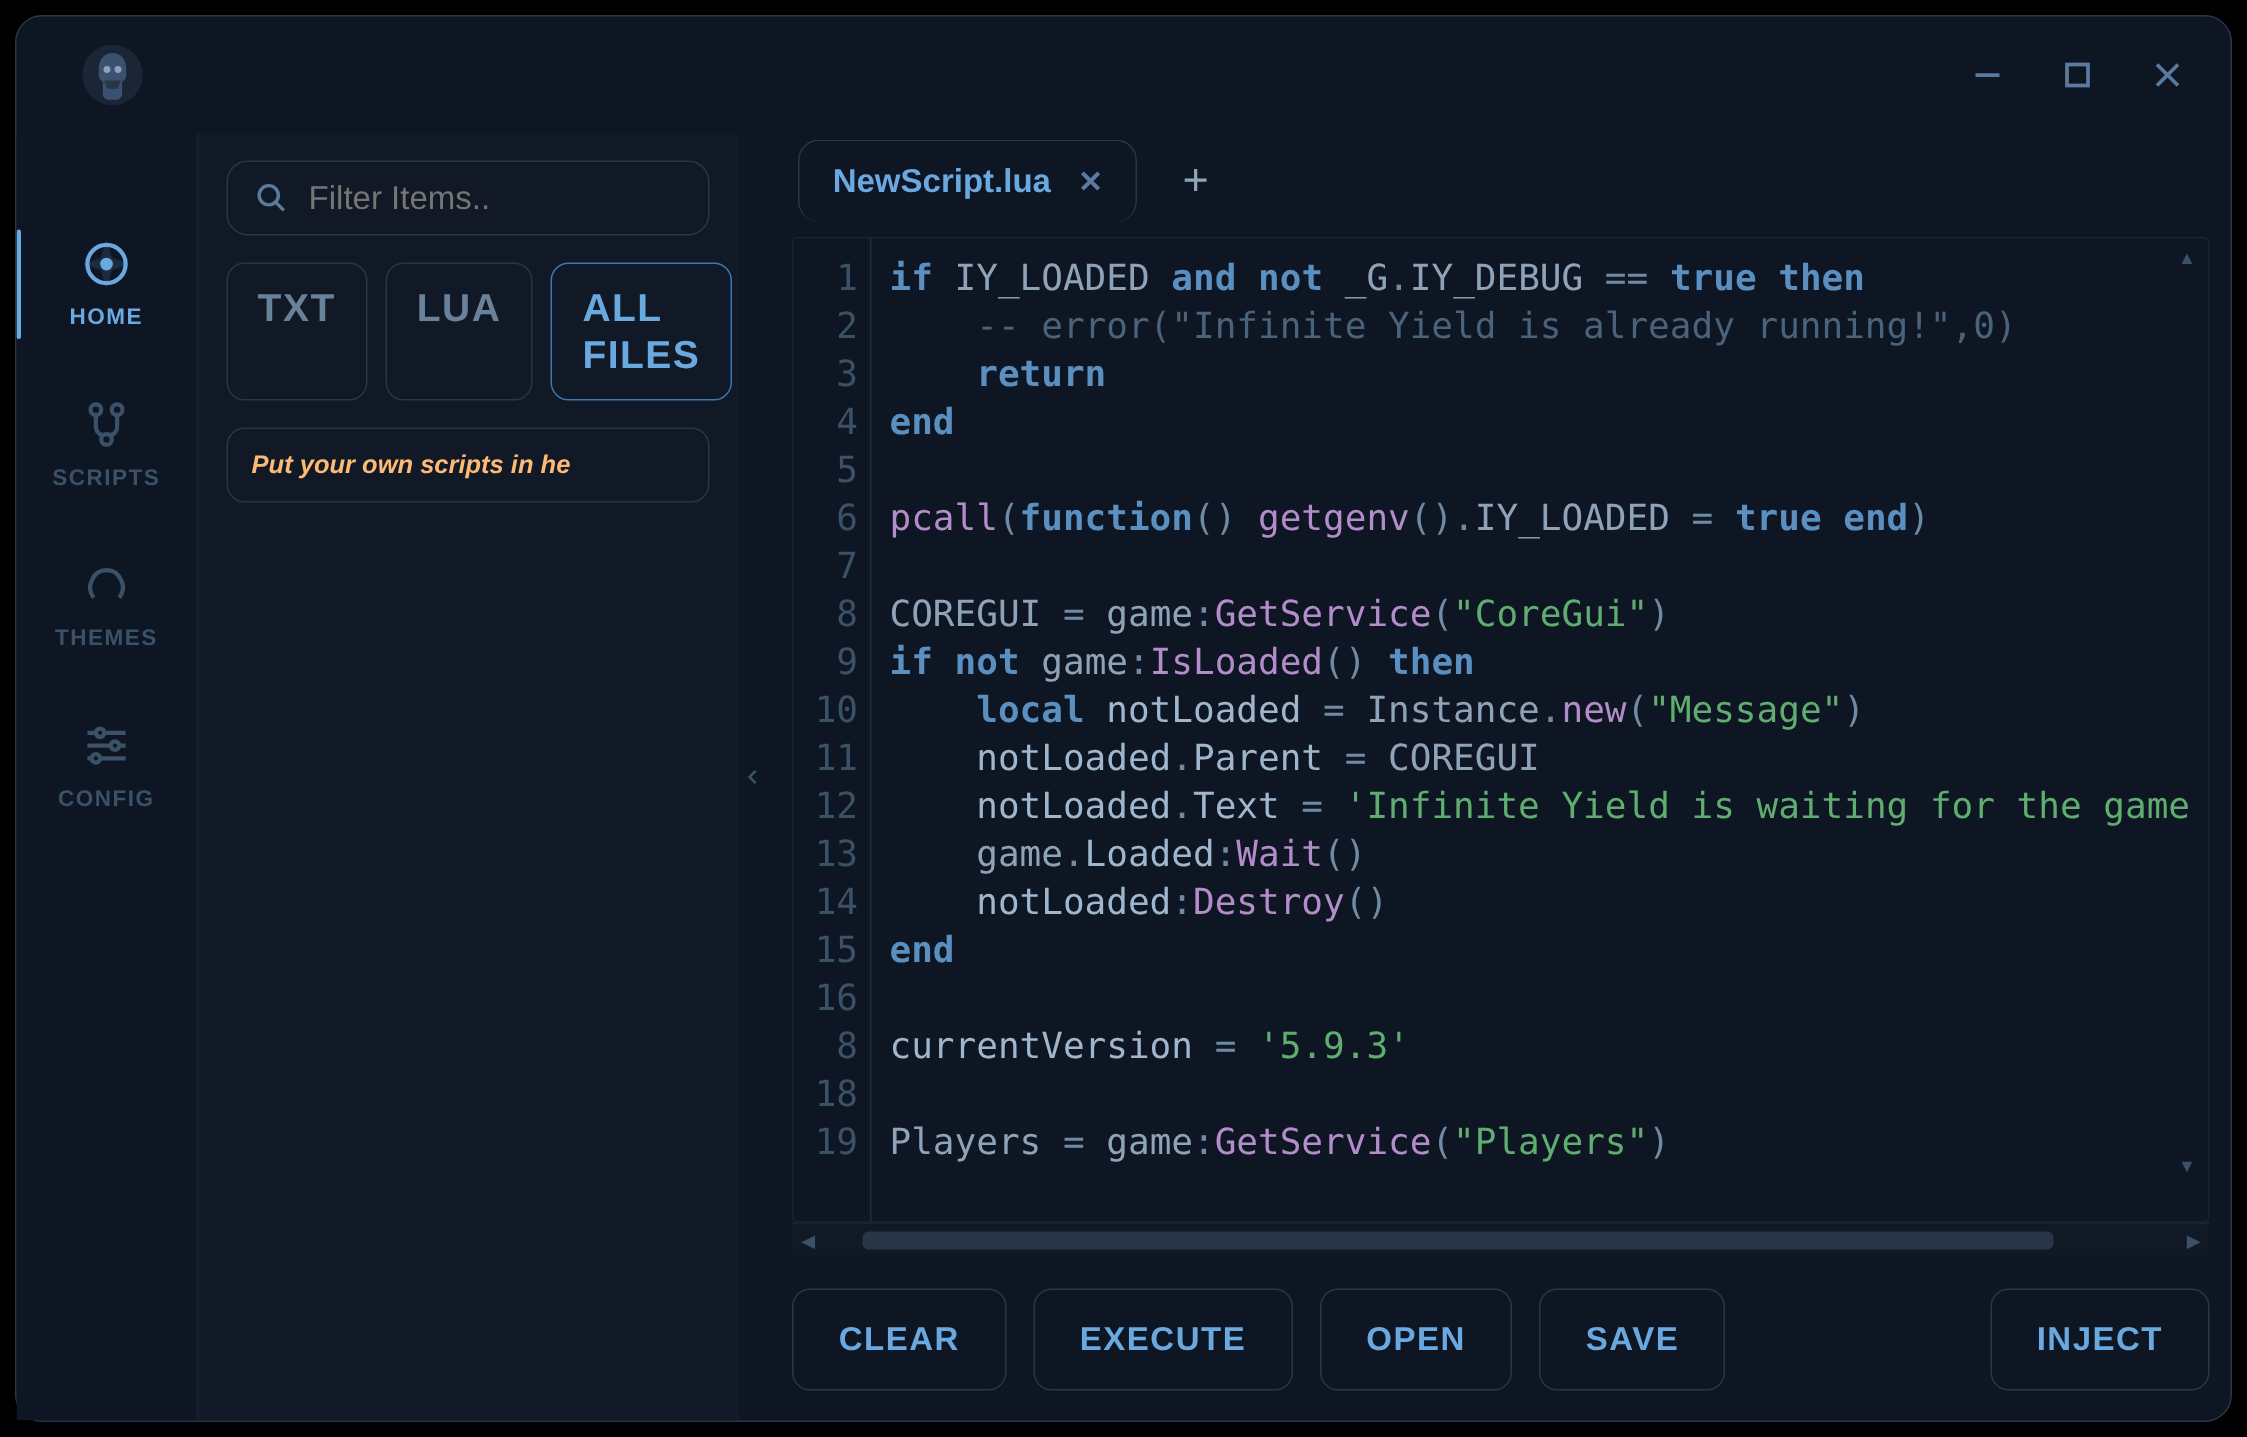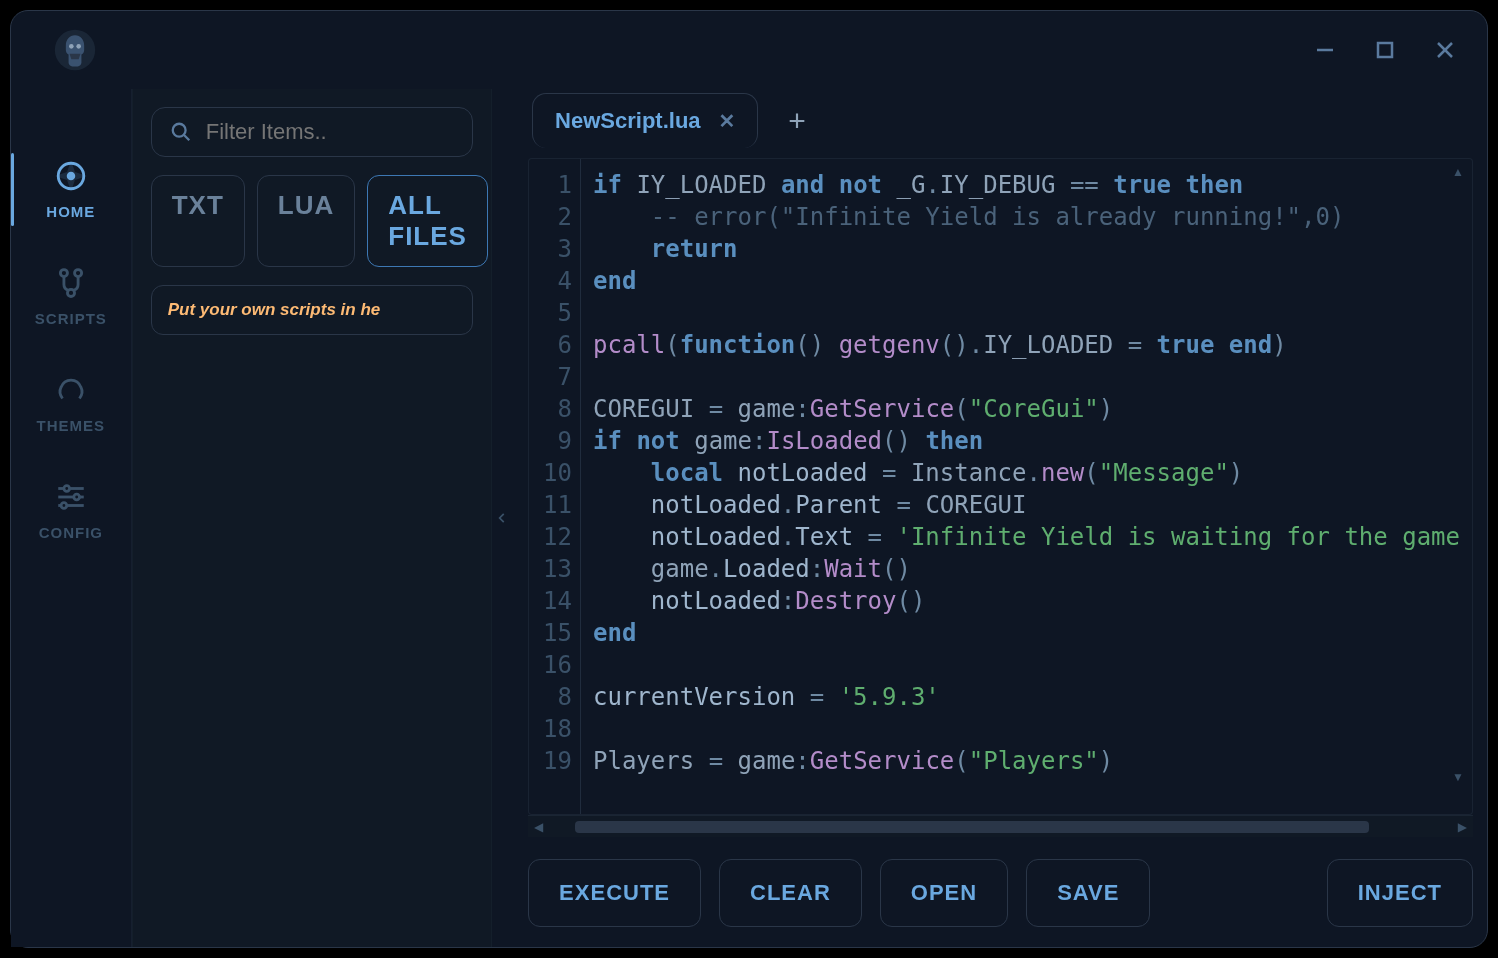--- a/index.html
+++ b/index.html
@@ -261,22 +261,22 @@
           </div>
       </div>
 
       <div class="bottom-hscroll">
         <span style="color:#3a5168;font-size:12px;padding:0 6px;">◀</span>
         <div class="thumb"></div>
         <span style="color:#3a5168;font-size:12px;padding:0 6px;margin-left:auto;">▶</span>
       </div>
 
       <div class="actions">
+        <button class="action-btn">CLEAR</button>
         <button class="action-btn">EXECUTE</button>
-        <button class="action-btn">CLEAR</button>
         <button class="action-btn">OPEN</button>
         <button class="action-btn">SAVE</button>
         <div class="flex-spacer"></div>
         <button class="action-btn">INJECT</button>
       </div>
 
     </div>
 
   </div>
 </div>

